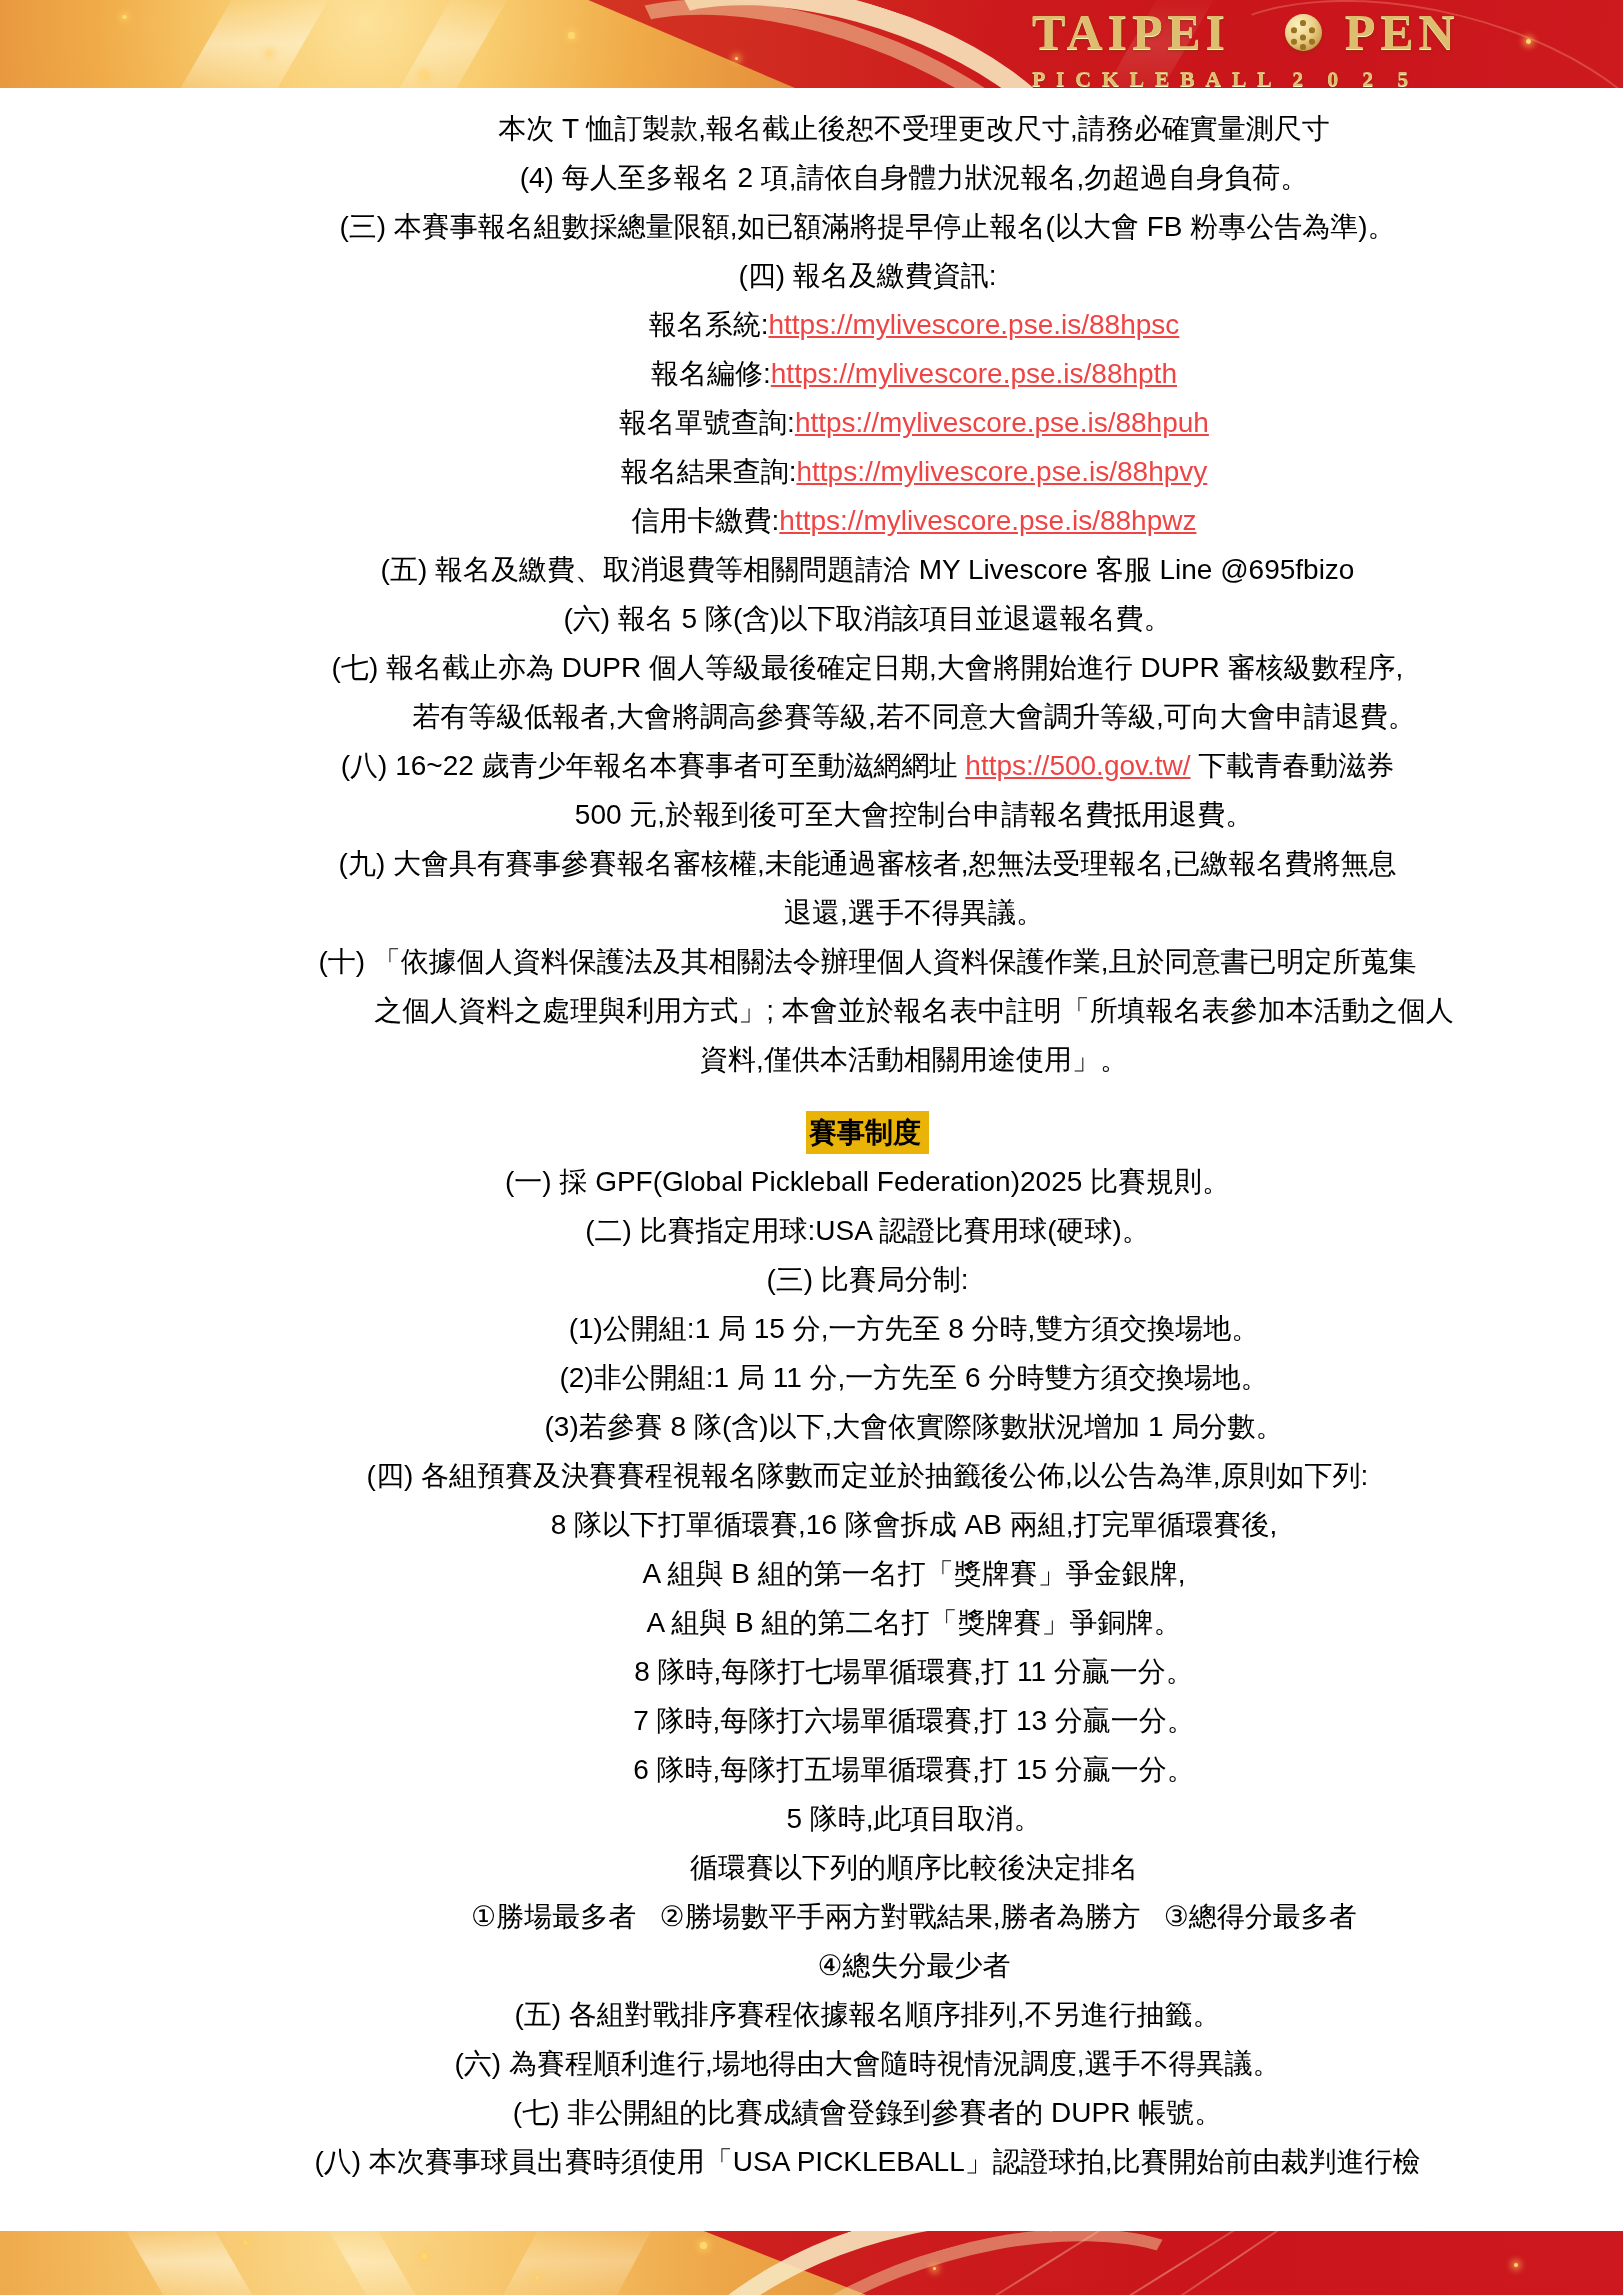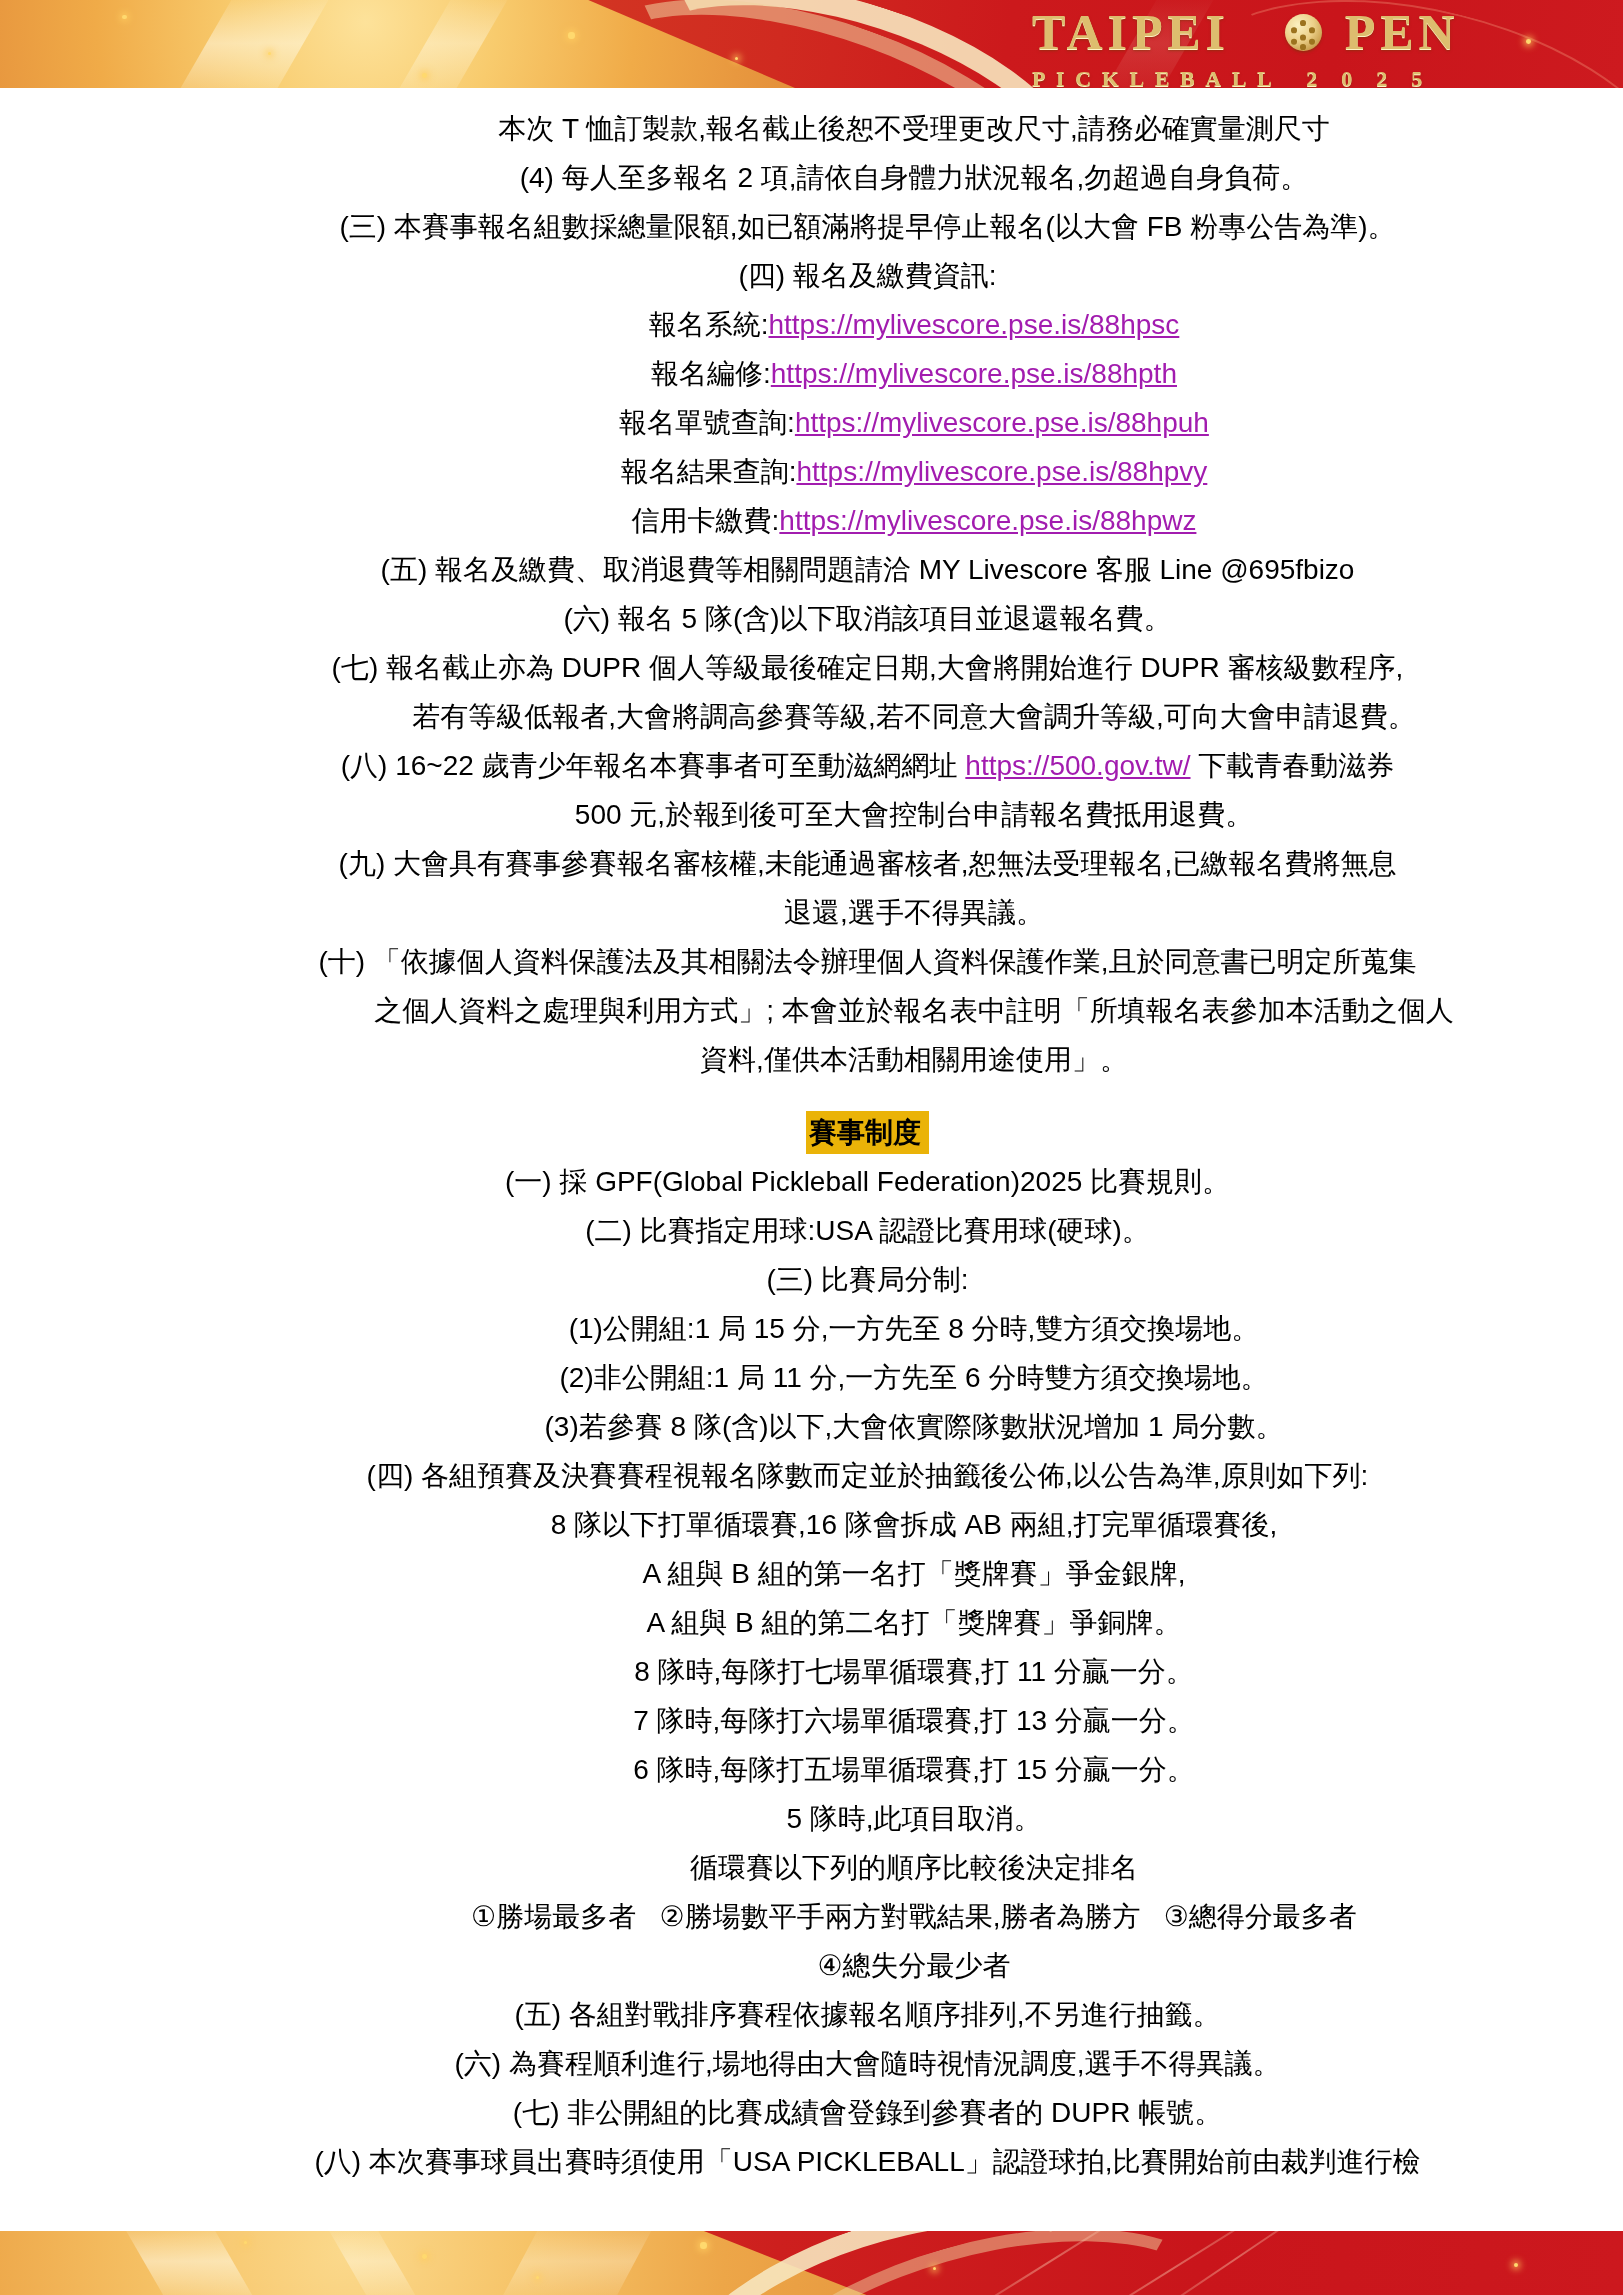--- a/index.html
+++ b/index.html
@@ -25,29 +25,29 @@
   .logo-title{display:flex;align-items:center;white-space:nowrap;
     font-family:"Liberation Serif","DejaVu Serif",serif;font-weight:bold;font-size:50px;letter-spacing:4.9px;gap:20px;}
   .logo-title .gap{width:13px;}
   .pickleball{display:inline-block;position:relative;width:37px;height:37px;margin:1.6px 3.2px 0 1.6px;border-radius:50%;
     background:radial-gradient(circle at 35% 30%,#fbf0c0,#ecd089 45%,#c59a47 80%,#a87e2f 100%);box-shadow:0 1.6px 2.4px rgba(110,60,8,.5);}
   .pickleball i{position:absolute;width:5.7px;height:5.7px;border-radius:50%;background:#9c731f;left:15.4px;top:5.7px;
     box-shadow:-9px 7.3px 0 #9c731f,9px 7.3px 0 #9c731f,-9px 18.7px 0 #9c731f,9px 18.7px 0 #9c731f,0 14.6px 0 #9c731f,0 24px 0 #9c731f;}
   .logo-sub{display:flex;align-items:baseline;margin-top:4.9px;white-space:nowrap;
     font-family:"Liberation Serif","DejaVu Serif",serif;font-weight:bold;font-size:22px;}
   .logo-sub .sub-word{letter-spacing:10.6px;font-family:Liberation Serif, serif;}
-  .logo-sub .sub-year{letter-spacing:24px;margin-left:24px;}
+  .logo-sub .sub-year{letter-spacing:24px;margin-left:10px;}
   
   .doc{position:absolute;left:0;top:104px;width:1623px;}
   .line{height:49px;line-height:49px;font-size:28px;color:#000;white-space:pre;text-align:center;}
   .line.item{padding-left:112px;}
   .line.sub{padding-left:205px;}
   .line.heading{margin-top:24px;}
   .line.heading .seg{background:#eab308;font-weight:bold;padding:5.7px 8px 5.7px 3.2px;}
-  .lnk{color:#a21caf;text-decoration:underline;cursor:pointer;}
+  .lnk{color:#ef4444;text-decoration:underline;cursor:pointer;}
 </style>
 </head>
 <body>
 
 <div class="banner banner-top">
   <div class="gold-block"></div>
   <div class="beam" style="left:203px;width:97px;"></div>
   <div class="beam" style="left:422px;width:57px;opacity:.8;"></div>
   <div class="beam" style="left:1128px;width:57px;opacity:.22;"></div>
   <div class="swoosh" style="left:601px;top:3.2px;width:455px;height:195px;border-width:21px;border-top-color:rgba(247,230,190,.9);transform:rotate(18deg);"></div>

